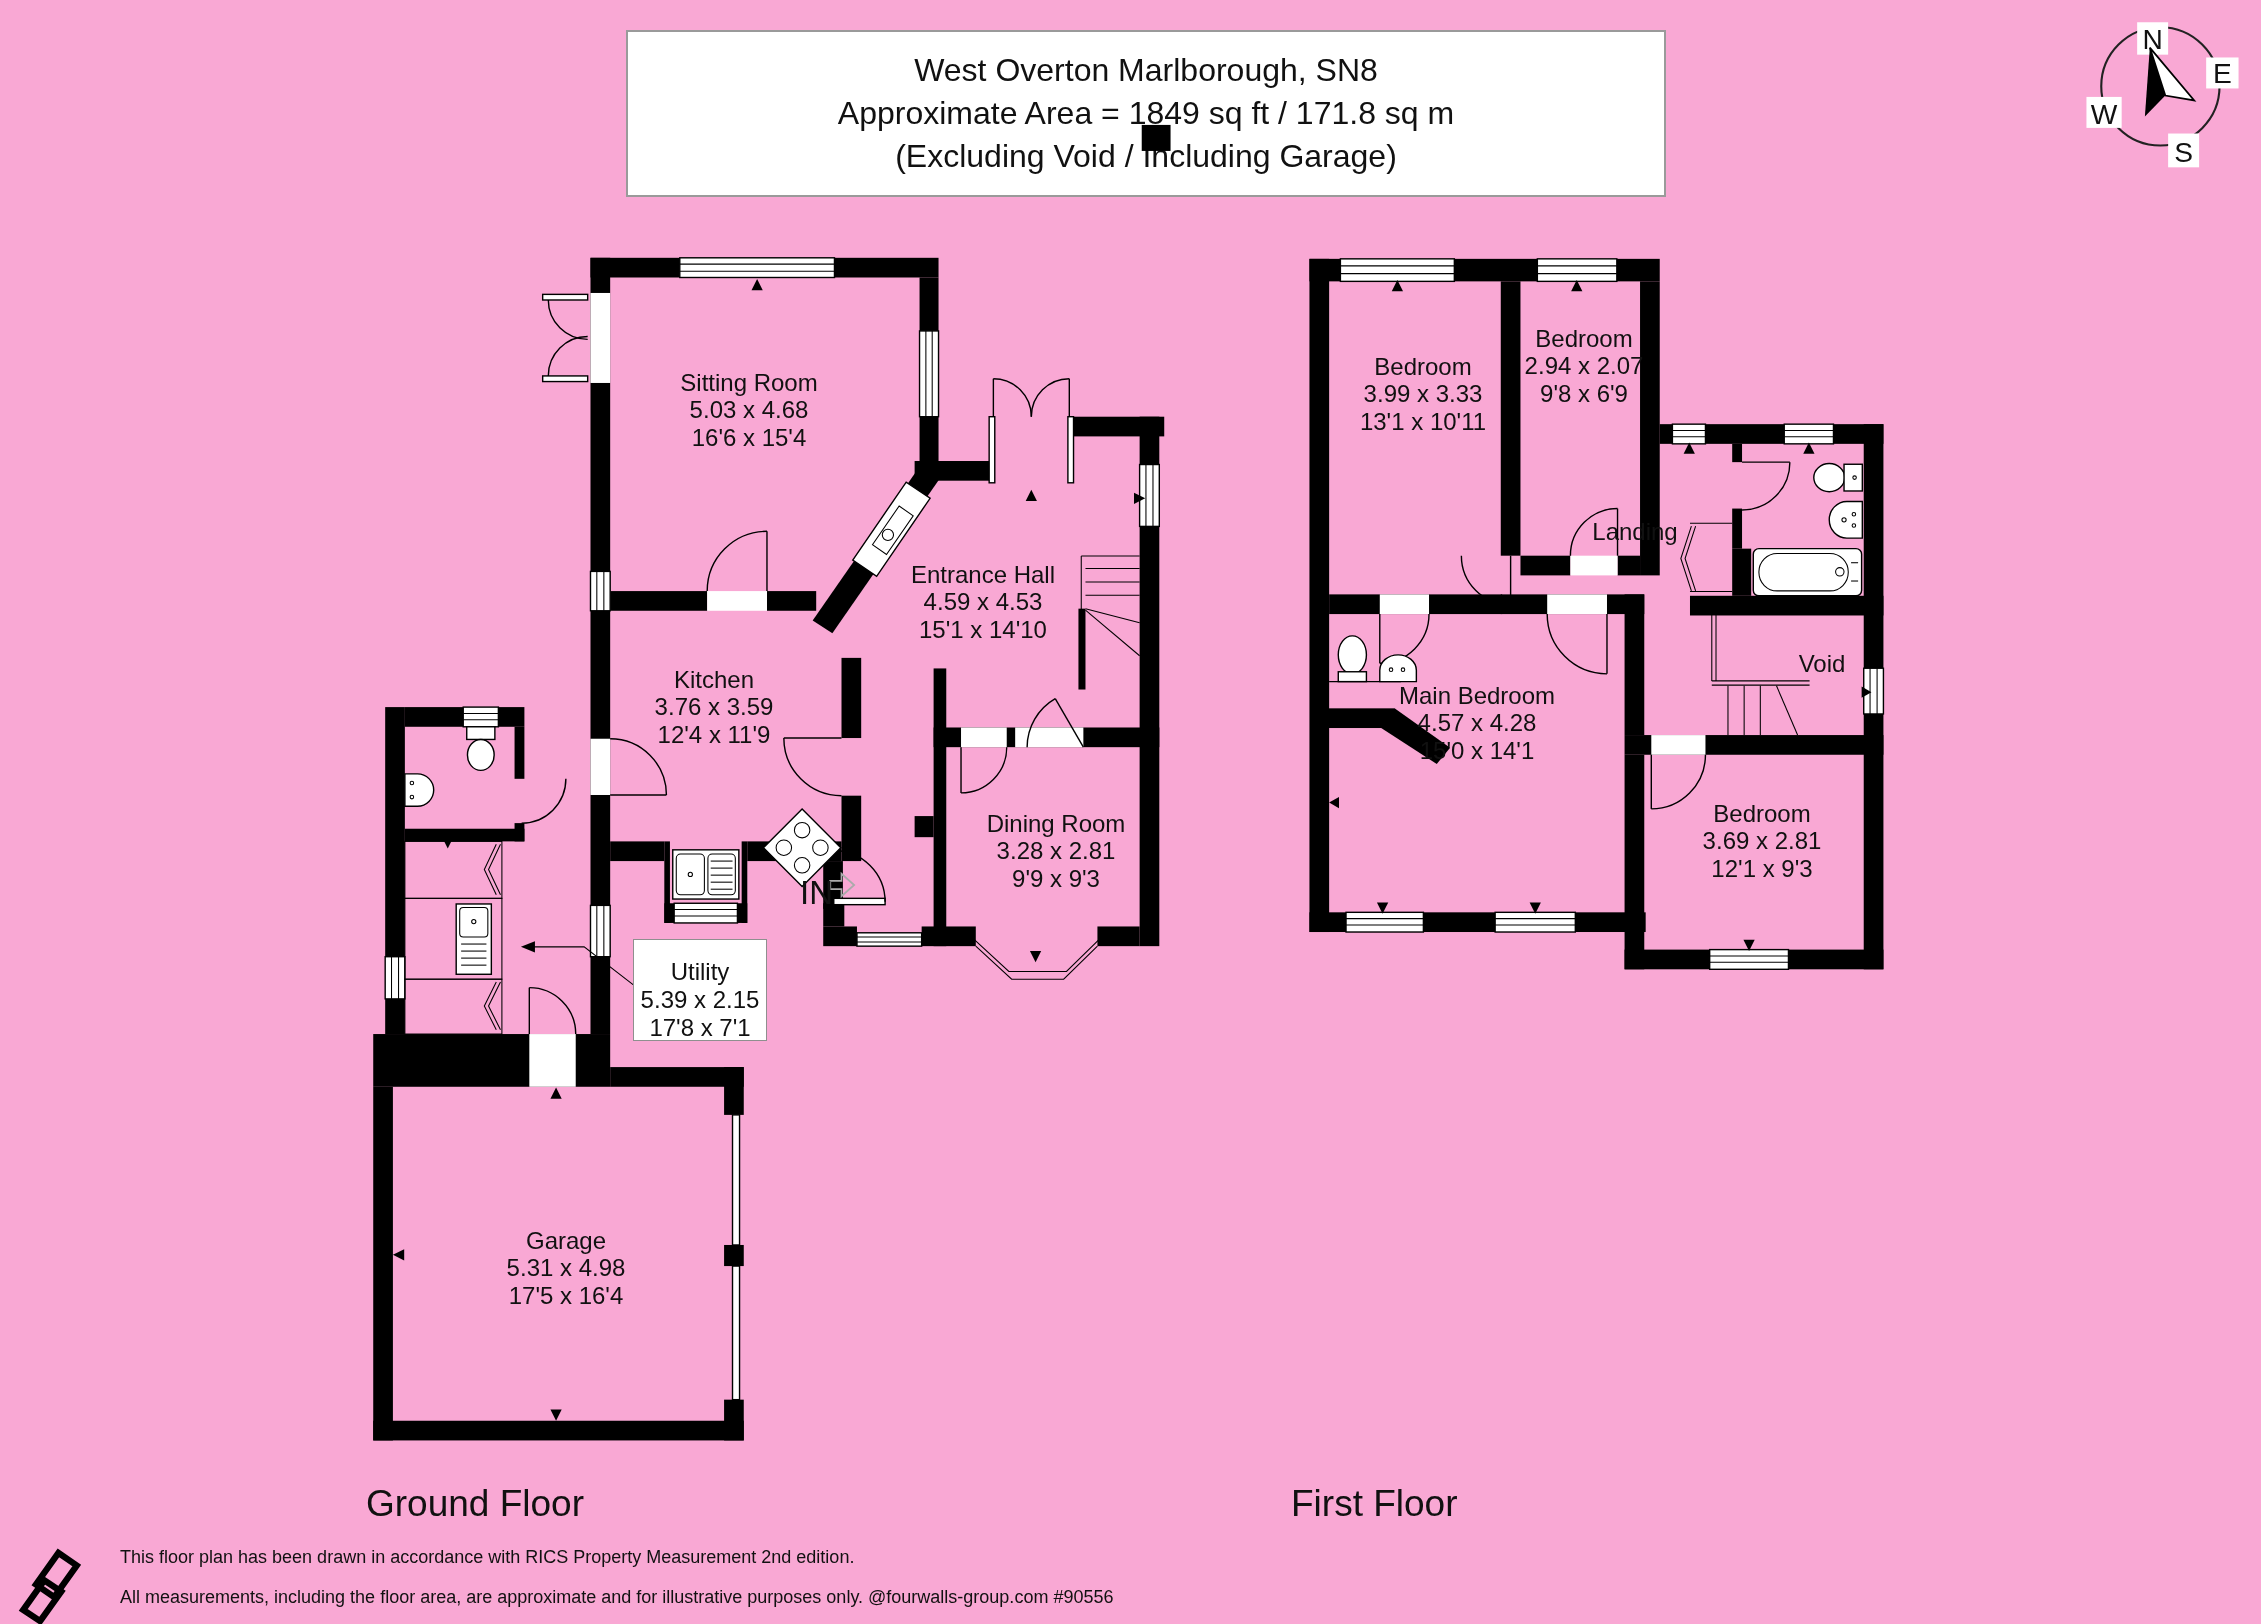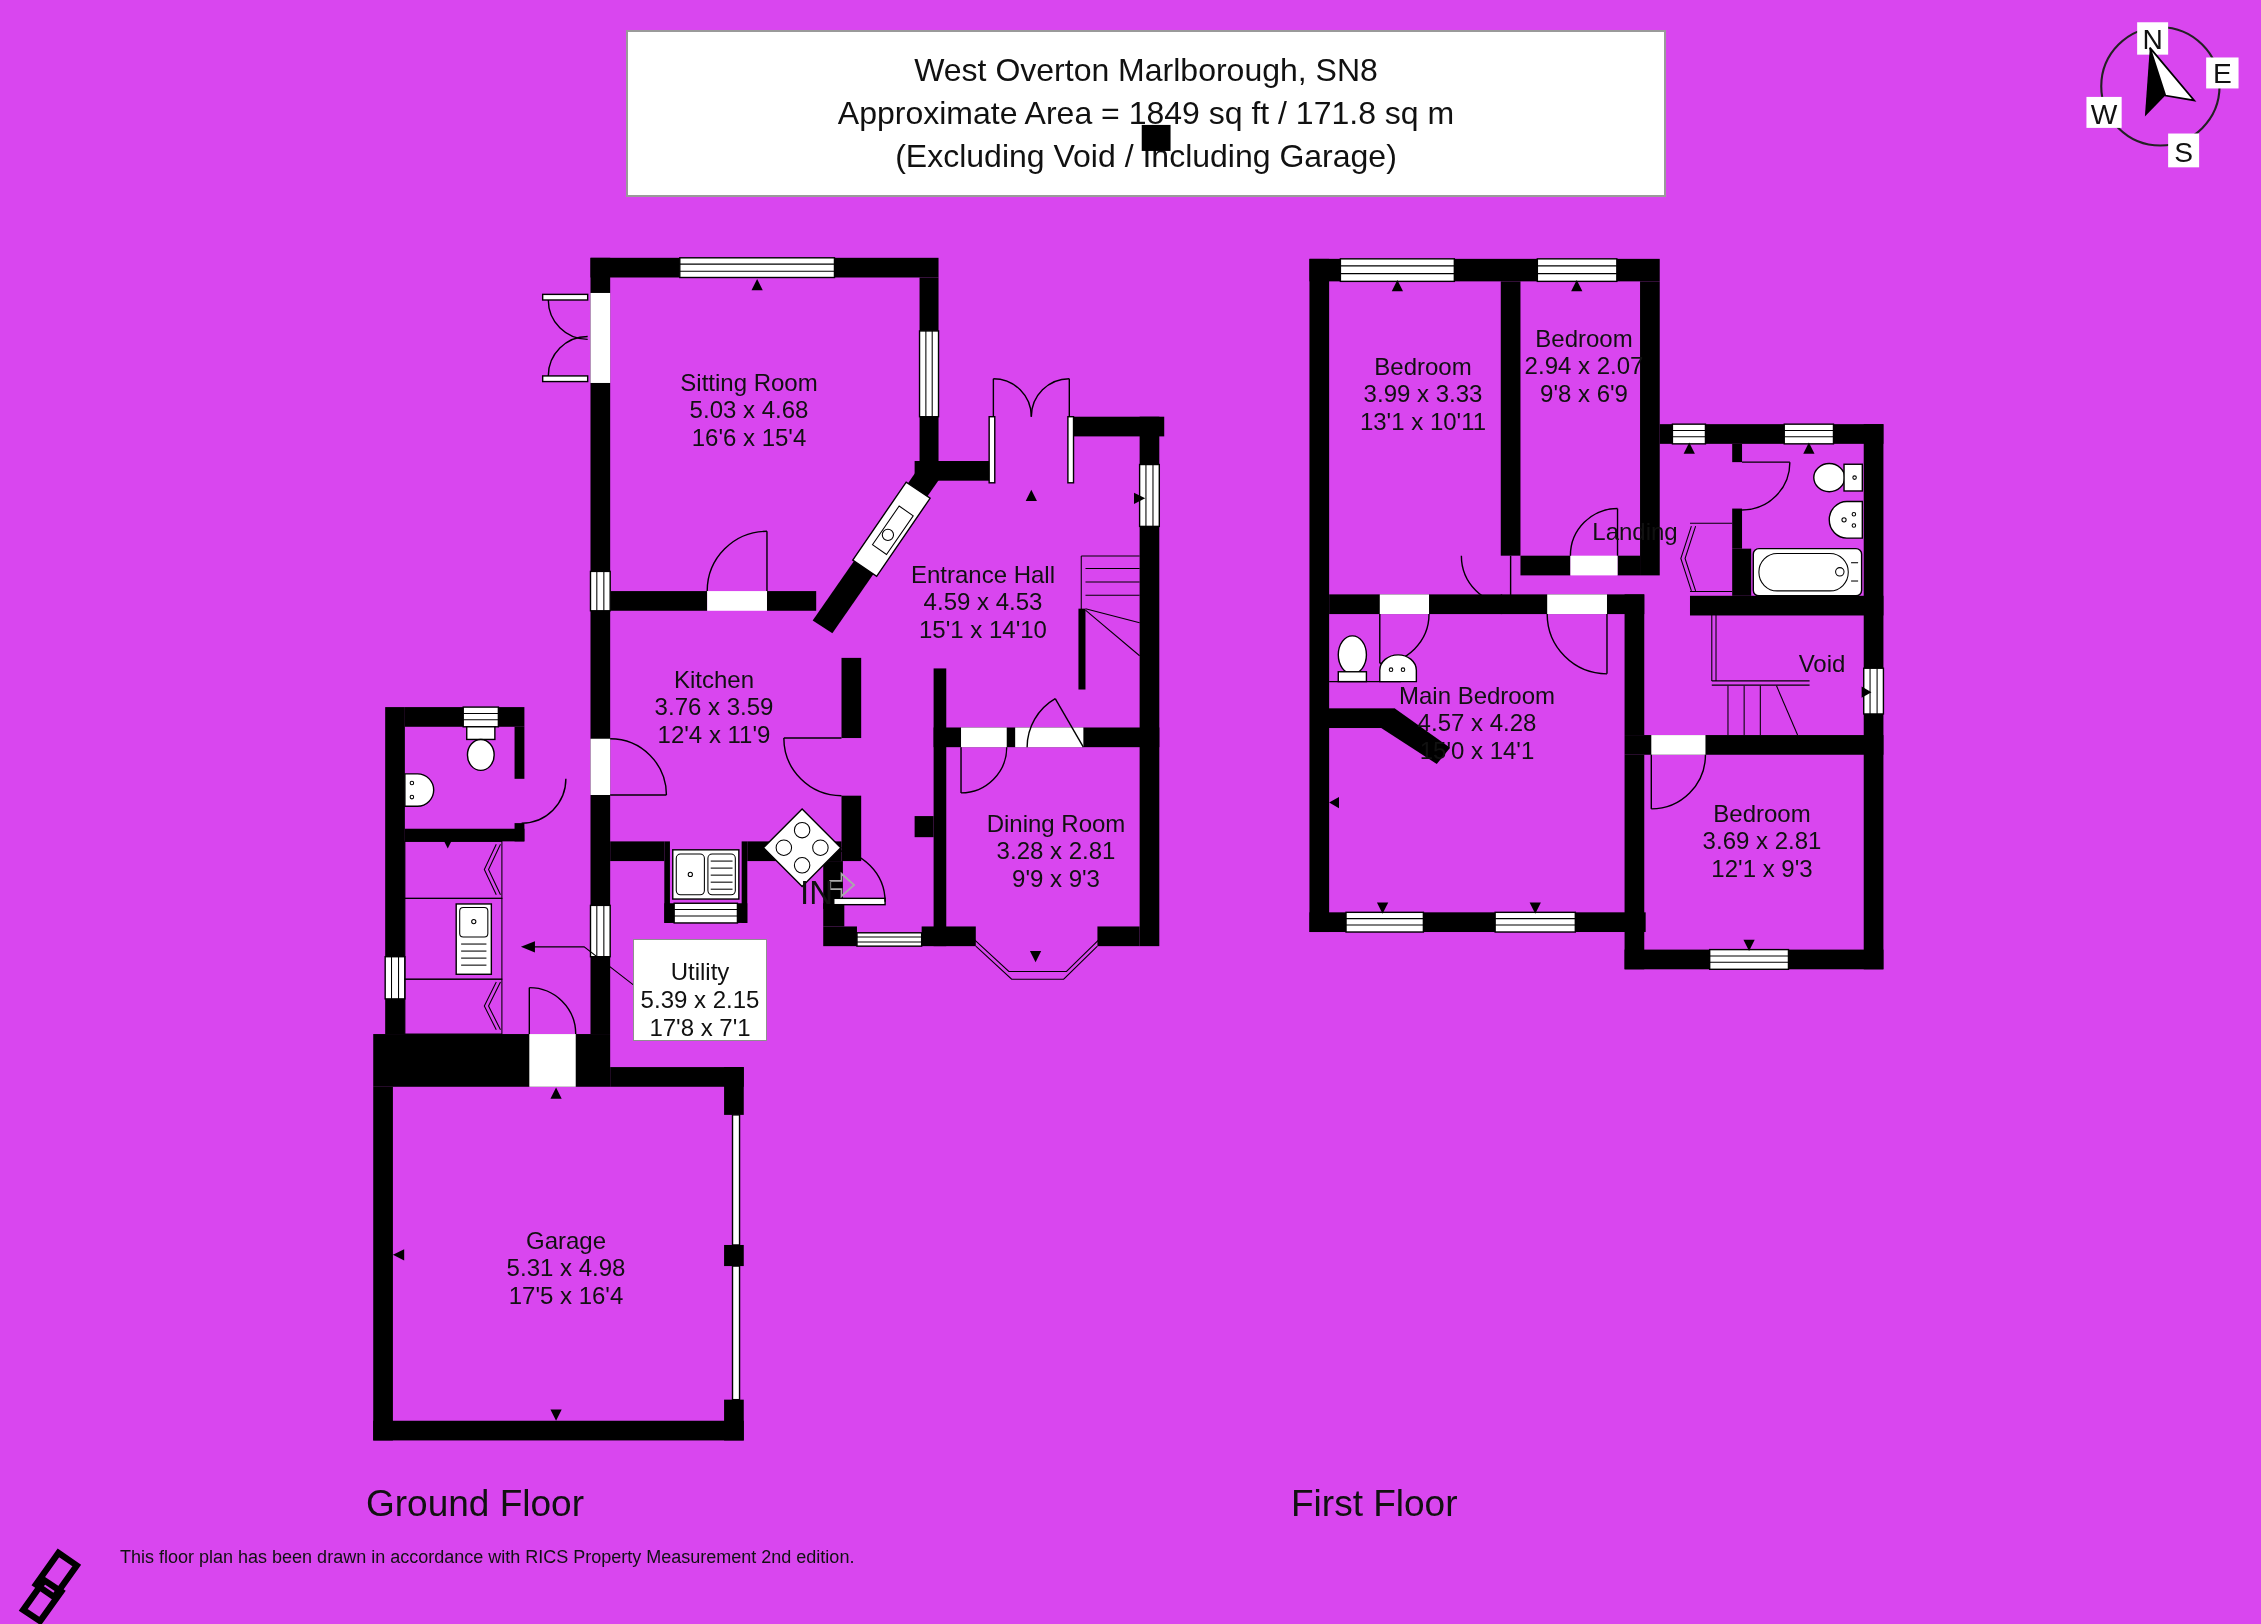--- a/index.html
+++ b/index.html
@@ -1,16 +1,16 @@
 <!DOCTYPE html>
 <html style="font-size:11.3px"><head>
 <meta charset="utf-8">
 <style>
   html,body{margin:0;padding:0;background:#ffffff;width:2261px;height:1625px;overflow:hidden;}
-  .sheet{position:relative;width:2261px;height:1625px;background:#d946ef;font-family:"Liberation Sans",sans-serif;color:#111;}
+  .sheet{position:relative;width:2261px;height:1625px;background:#f9a8d4;font-family:"Liberation Sans",sans-serif;color:#111;}
   .titlebox{position:absolute;left:626px;top:29.5px;width:1040px;height:167px;border:2.1px solid #9a9a9a;background:#fff;box-sizing:border-box;text-align:center;padding-top:17px;}
   .titlebox .tl{font-size:32px;line-height:43px;color:#111;}
   .room-label{position:absolute;transform:translateX(-50%);text-align:center;font-size:24px;line-height:27.4px;color:#111;white-space:nowrap;}
   .caption{position:absolute;font-size:37px;color:#111;white-space:nowrap;}
   .footer-line{position:absolute;left:120px;font-size:18px;color:#111;white-space:nowrap;}
   .utilbox{position:absolute;left:633px;top:939px;width:134px;height:102px;border:1.4px solid #8f8f8f;background:#fff;box-sizing:border-box;text-align:center;padding-top:18px;font-size:24px;line-height:28px;color:#111;}
   .in-label{position:absolute;left:800px;top:874px;font-size:33px;font-weight:400;color:#111;}
   svg{position:absolute;}
   .wall{fill:#000;stroke:none;}
   .win{fill:#fff;stroke:#000;stroke-width:2;}
@@ -458,15 +458,16 @@
   </div>
 
   <div class="caption" style="left:366px;top:1483px">Ground Floor</div>
   <div class="caption" style="left:1291px;top:1483px">First Floor</div>
 
   <svg style="left:12px;top:1545px" width="83" height="79" viewBox="0 0 118 112">
     <path d="M34,56 L66,11 L92,29 L60,74 Z" fill="none" stroke="#000" stroke-width="9"></path>
     <path d="M16,92 L46,50 L70,66 L40,108 Z" fill="none" stroke="#000" stroke-width="9"></path>
   </svg>
   <div class="footer-line" style="top:1547px">This floor plan has been drawn in accordance with RICS Property Measurement 2nd edition.</div>
+  <div class="footer-line" style="top:1587px">All measurements, including the floor area, are approximate and for illustrative purposes only. @fourwalls-group.com #90556</div>
 
 </div>
 
 
 </body></html>

